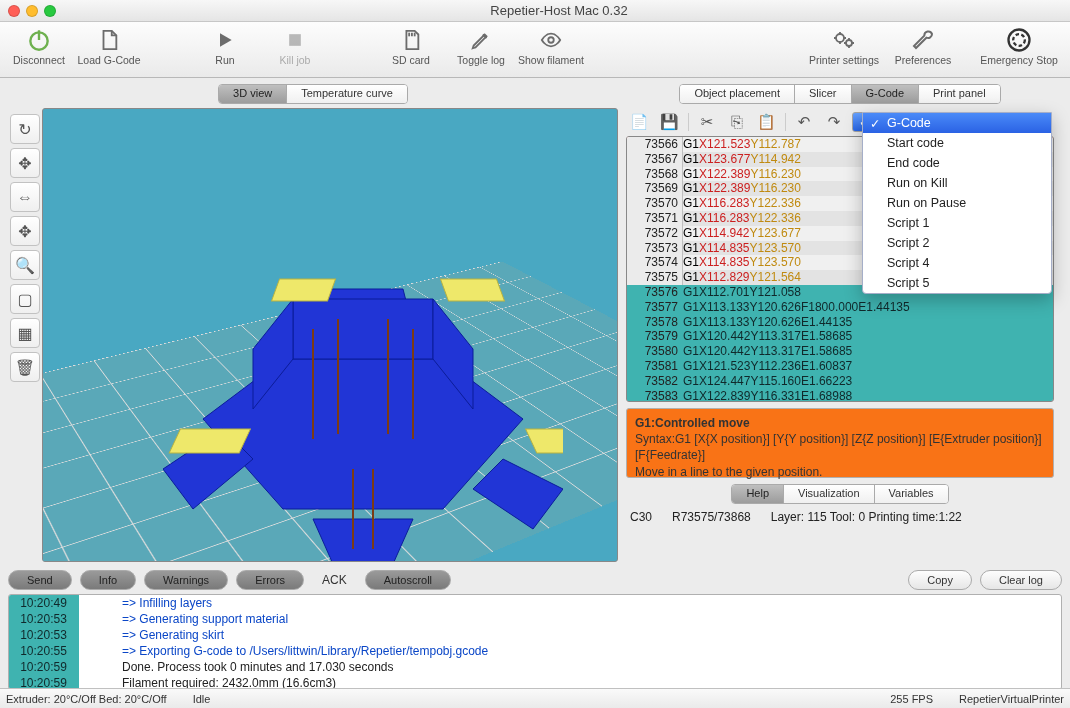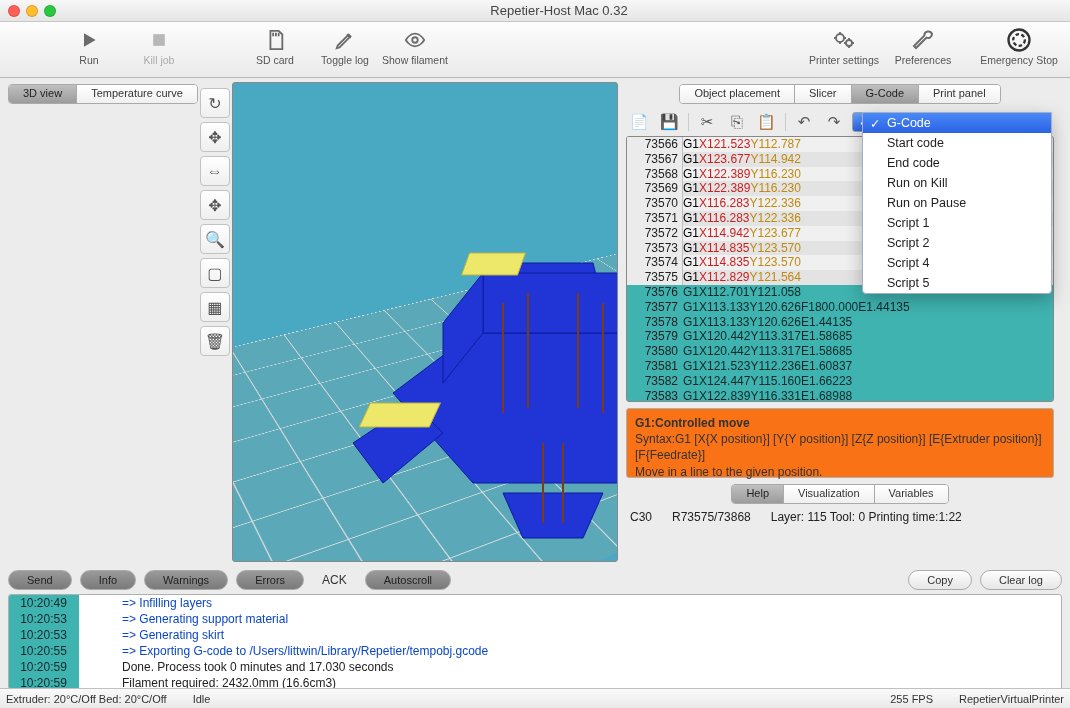--- a/index.html
+++ b/index.html
@@ -12,21 +12,21 @@
 
 .toolbar { height: 56px; background: linear-gradient(#fdfdfd,#eaeaea); border-bottom: 1px solid #b8b8b8; display: flex; align-items: flex-start; padding: 4px 6px; gap: 0; }
 .tool-group { display: flex; gap: 4px; }
 .tool-btn { display: flex; flex-direction: column; align-items: center; justify-content: flex-start; width: 66px; height: 48px; cursor: default; }
 .tool-btn .icon { width: 28px; height: 28px; display: flex; align-items: center; justify-content: center; color: #6c6c6c; }
 .tool-btn .label { font-size: 10.5px; color: #555; white-space: nowrap; }
 .tool-sep { flex: 1; }
 .tool-btn.green .icon { color: #6eb14f; }
 
 .upper { display: flex; height: 488px; }
-.left-col { width: 622px; display: flex; padding: 4px 4px 4px 8px; }
+.left-col { width: 622px; display: flex; flex-direction: column; padding: 4px 4px 4px 8px; }
 .tab-row { height: 24px; display: flex; justify-content: center; align-items: center; gap: 0; margin-bottom: 2px; }
 .seg { display: inline-flex; border: 1px solid #aaa; border-radius: 4px; overflow: hidden; height: 20px; background: #fff; }
 .seg .seg-item { padding: 2px 14px; font-size: 11px; background: linear-gradient(#fff,#f0f0f0); border-right: 1px solid #aaa; cursor: default; }
 .seg .seg-item:last-child { border-right: none; }
 .seg .seg-item.active { background: linear-gradient(#bfbfbf,#9c9c9c); color: #222; }
 
 .viewport-wrap { flex: 1; display: flex; }
 .view-iconbar { width: 34px; display: flex; flex-direction: column; gap: 4px; padding: 6px 2px; }
 .view-iconbar .vbtn { width: 30px; height: 30px; border: 1px solid #c2c2c2; border-radius: 4px; background: linear-gradient(#fff,#efefef); display: flex; align-items: center; justify-content: center; color: #555; font-size: 16px; }
 .viewport { flex: 1; background: #49a8c2; border: 1px solid #888; border-radius: 3px; position: relative; overflow: hidden; }
@@ -79,20 +79,40 @@
 <div class="titlebar">
   <div class="traffic">
     <span class="tr-red"></span>
     <span class="tr-yel"></span>
     <span class="tr-grn"></span>
   </div>
   <div class="title-text">Repetier-Host Mac 0.32</div>
 </div>
 
 <div class="toolbar">
+  <div class="tool-group">
+    <div class="tool-btn green">
+      <span class="icon">
+          <svg width="26" height="26" viewBox="0 0 24 24" fill="none" stroke="currentColor" stroke-width="2.2">
+            <circle cx="12" cy="13" r="8"></circle>
+            <line x1="12" y1="3" x2="12" y2="12"></line>
+          </svg>
+        </span>
+      <span class="label">Disconnect</span>
+    </div>
+    <div class="tool-btn">
+      <span class="icon">
+          <svg width="22" height="26" viewBox="0 0 24 24" fill="none" stroke="currentColor" stroke-width="2">
+            <path d="M6 2h9l5 5v15H6z"></path>
+            <path d="M15 2v5h5"></path>
+          </svg>
+        </span>
+      <span class="label">Load G-Code</span>
+    </div>
+  </div>
   <div style="width:50px"></div>
   <div class="tool-group">
     <div class="tool-btn">
       <span class="icon">
           <svg width="20" height="22" viewBox="0 0 24 24" fill="currentColor">
             <path d="M6 4l14 8-14 8z"></path>
           </svg>
         </span>
       <span class="label">Run</span>
     </div>

